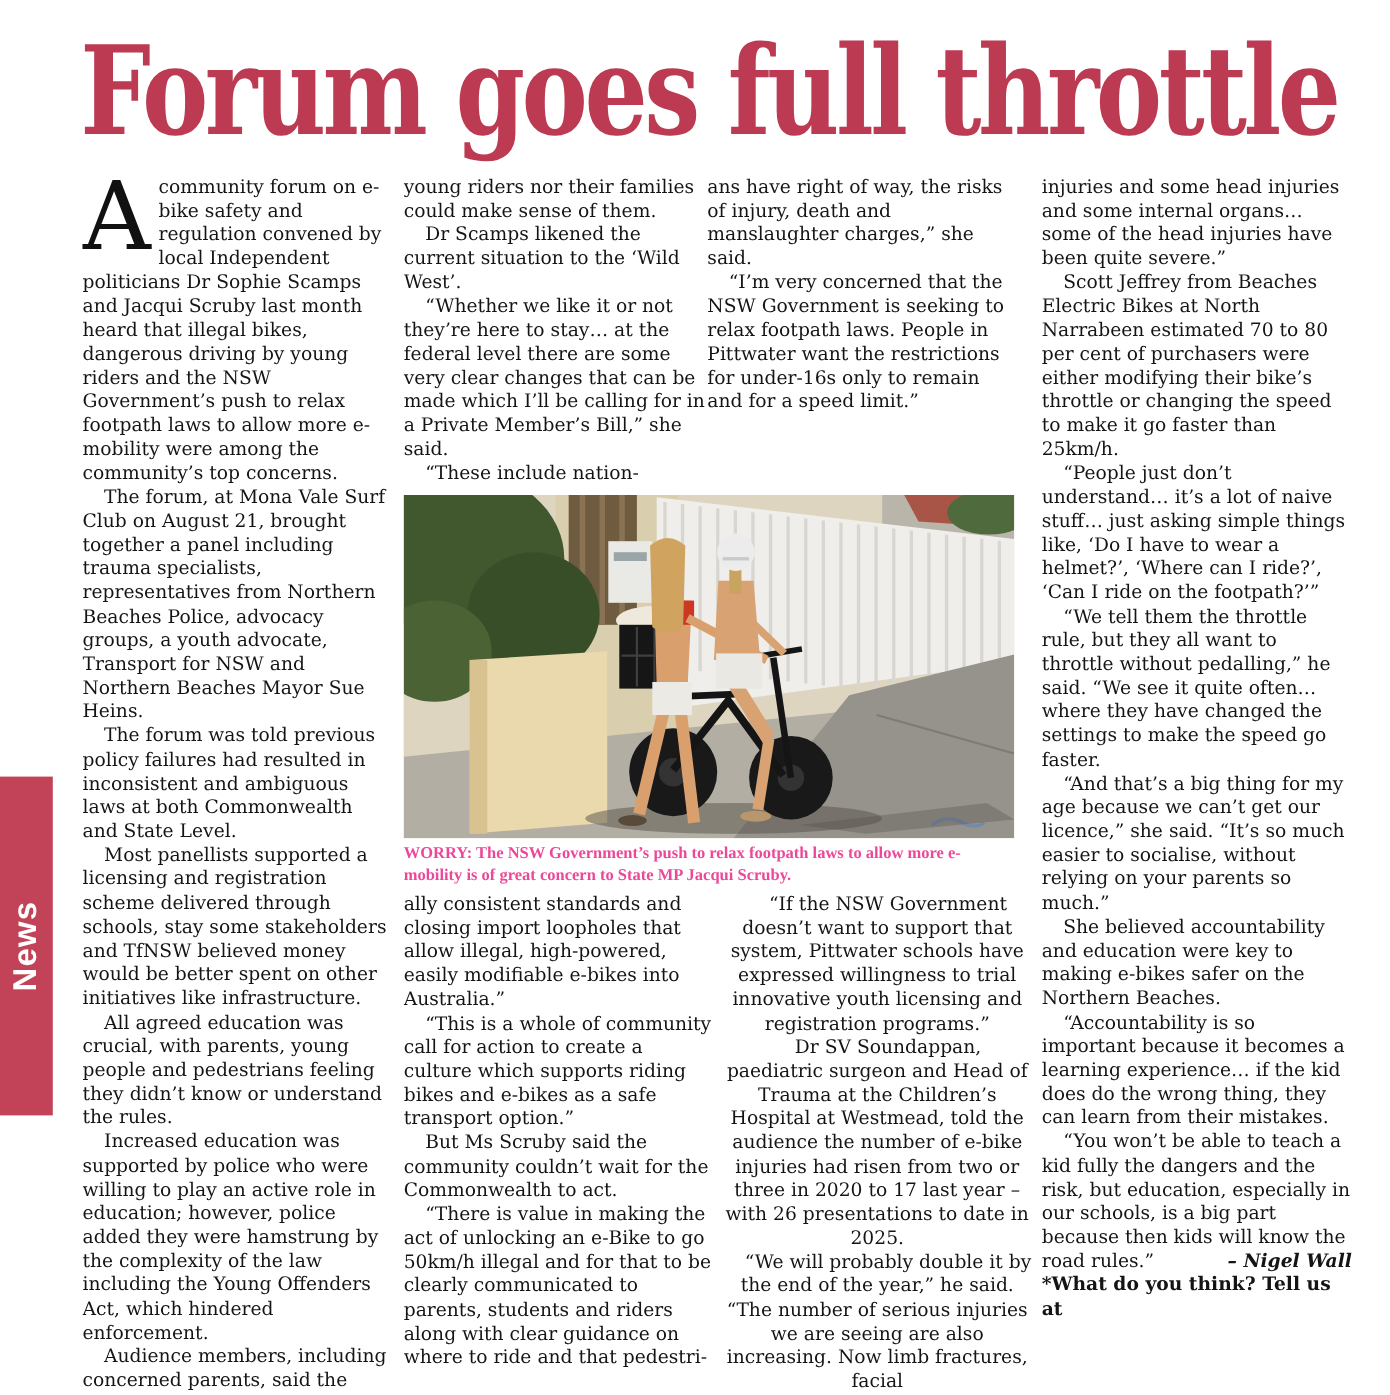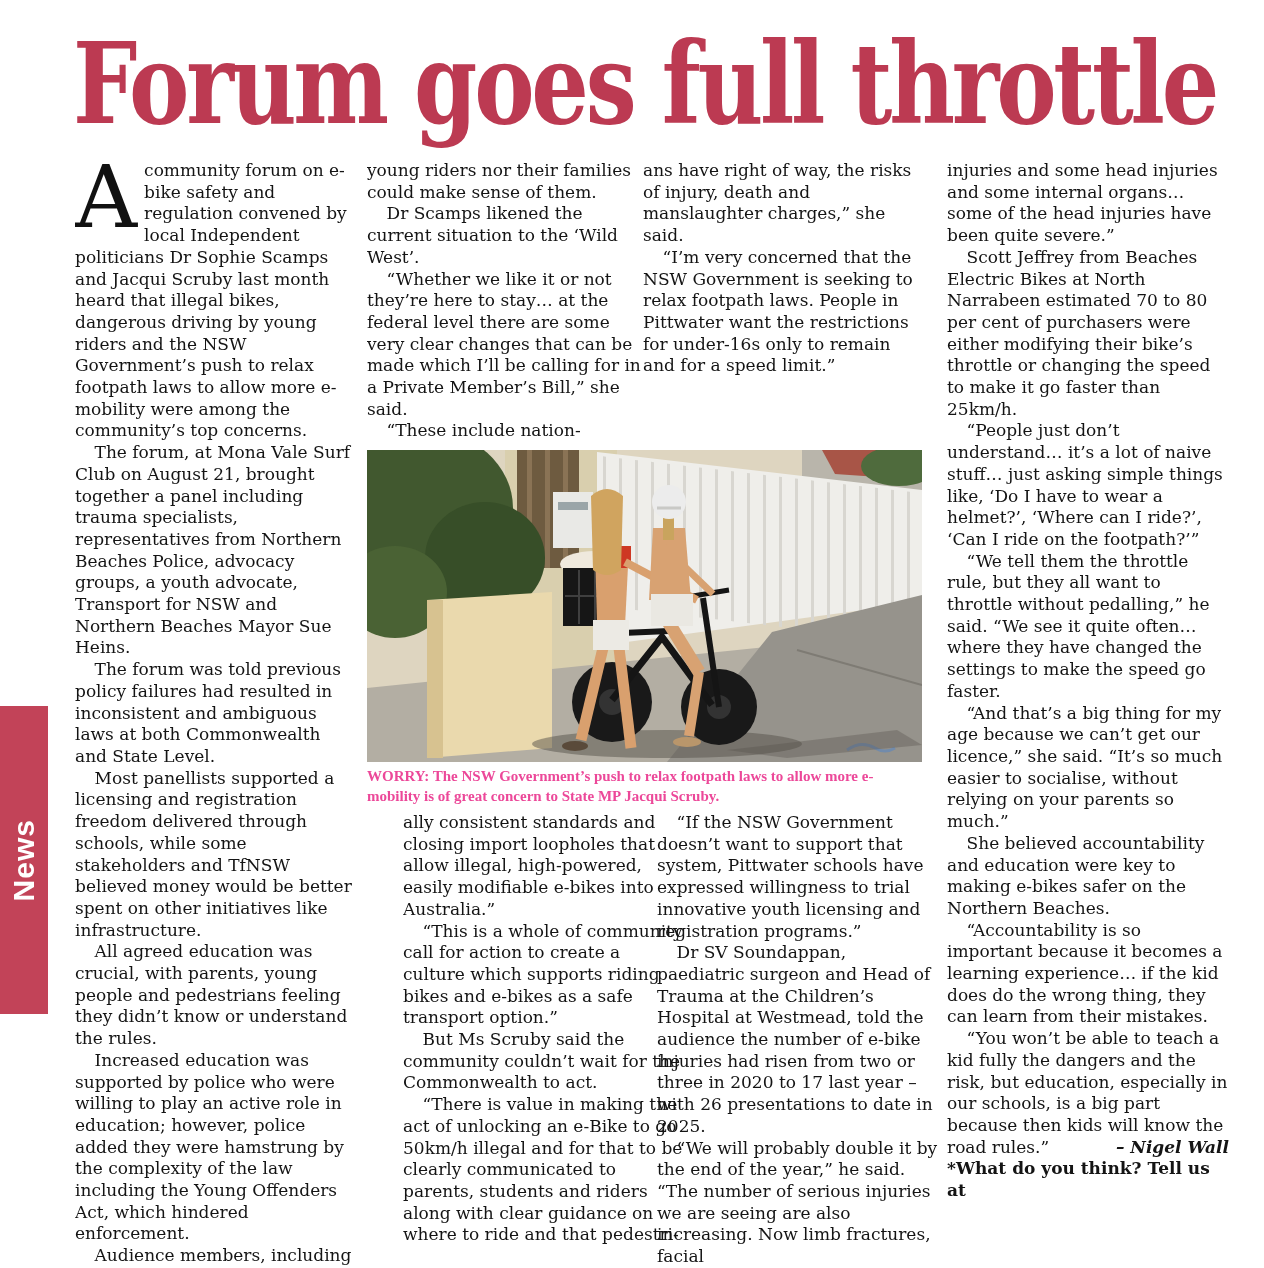--- a/index.html
+++ b/index.html
@@ -41,22 +41,22 @@
     position:absolute;
     font-size:17px;line-height:21.7px;color:#141414;
     text-align:left;
   }
   .para{margin:0;text-indent:1.15em;}
   .para.cont{text-indent:0;}
   .para.lead{text-indent:0;}
   #col1{left:75px;top:160px;width:281px;height:1108px;overflow:hidden;}
   #col2-top{left:367px;top:160px;width:281px;height:288px;overflow:hidden;}
   #col3-top{left:643px;top:160px;width:281px;height:288px;overflow:hidden;}
-  #col2-bottom{left:367px;top:812px;width:281px;height:456px;overflow:hidden;margin-left:36px;}
-  #col3-bottom{left:657px;top:812px;width:281px;height:456px;overflow:hidden;}
+  #col2-bottom{left:367px;top:812px;width:281px;height:456px;overflow:hidden;}
+  #col3-bottom{left:657px;top:812px;width:281px;height:456px;overflow:hidden;text-align:center;}
   #col4{left:947px;top:160px;width:282px;height:1108px;overflow:hidden;}
   .dropcap{
     float:left;
     font-size:86px;line-height:0.72;
     padding:7px 7px 0 0;
     color:#111;
   }
   
   #photo{
     position:absolute;left:367px;top:450px;width:555px;height:312px;
@@ -82,21 +82,21 @@
     <span class="fit" style="color: rgb(188, 58, 82); transform: scaleX(0.808229);">Forum goes full throttle</span>
   </div>
 
   <div class="col" id="col1">
     <p class="para lead">
       <span class="dropcap">A</span><span>community forum on e-bike safety and regulation convened by local Independent politicians Dr Sophie Scamps and Jacqui Scruby last month heard that illegal bikes, dangerous driving by young riders and the NSW Government’s push to relax footpath laws to allow more e-mobility were among the community’s top concerns.</span>
     </p>
     <div>
         <p class="para">The forum, at Mona Vale Surf Club on August 21, brought together a panel including trauma specialists, representatives from Northern Beaches Police, advocacy groups, a youth advocate, Transport for NSW and Northern Beaches Mayor Sue Heins.</p>
         <p class="para">The forum was told previous policy failures had resulted in inconsistent and ambiguous laws at both Commonwealth and State Level.</p>
-        <p class="para">Most panellists supported a licensing and registration freedom delivered through schools, while some stakeholders and TfNSW believed money would be better spent on other initiatives like infrastructure.</p>
+        <p class="para">Most panellists supported a licensing and registration scheme delivered through schools, stay some stakeholders and TfNSW believed money would be better spent on other initiatives like infrastructure.</p>
         <p class="para">All agreed education was crucial, with parents, young people and pedestrians feeling they didn’t know or understand the rules.</p>
         <p class="para">Increased education was supported by police who were willing to play an active role in education; however, police added they were hamstrung by the complexity of the law including the Young Offenders Act, which hindered enforcement.</p>
         <p class="para">Audience members, including concerned parents, said the rules were so complex that</p>
       </div>
   </div>
 
   <div class="col" id="col2-top">
     <div>
         <p class="para cont">young riders nor their families could make sense of them.</p>
         <p class="para">Dr Scamps likened the current situation to the ‘Wild West’.</p>

